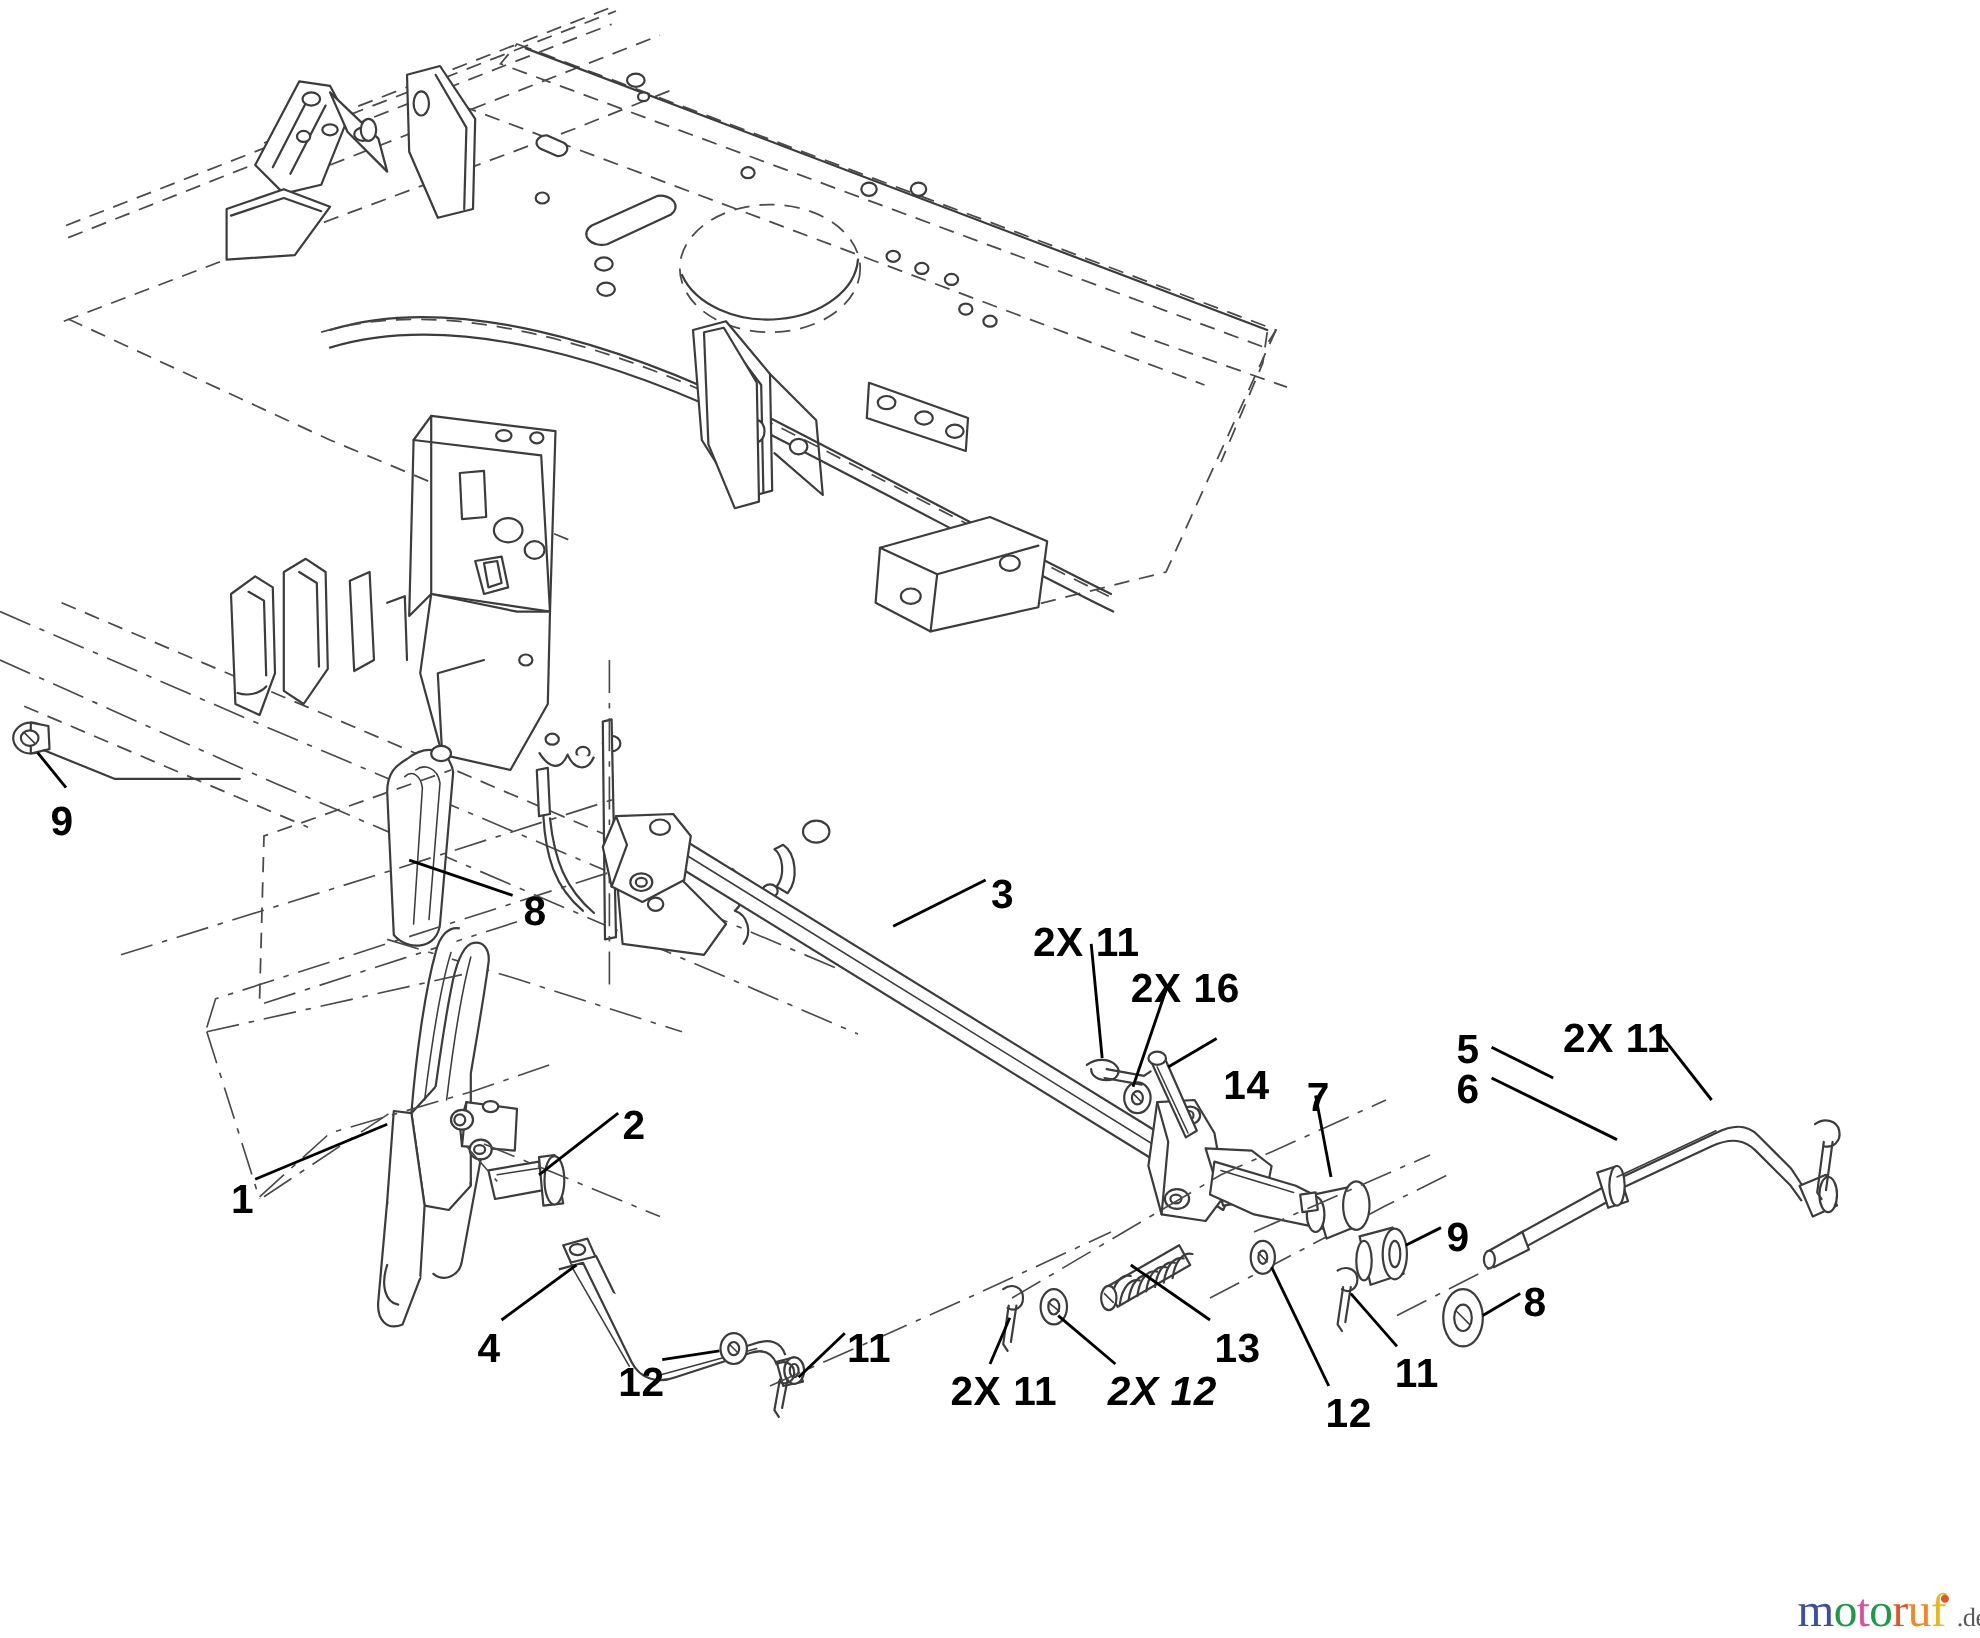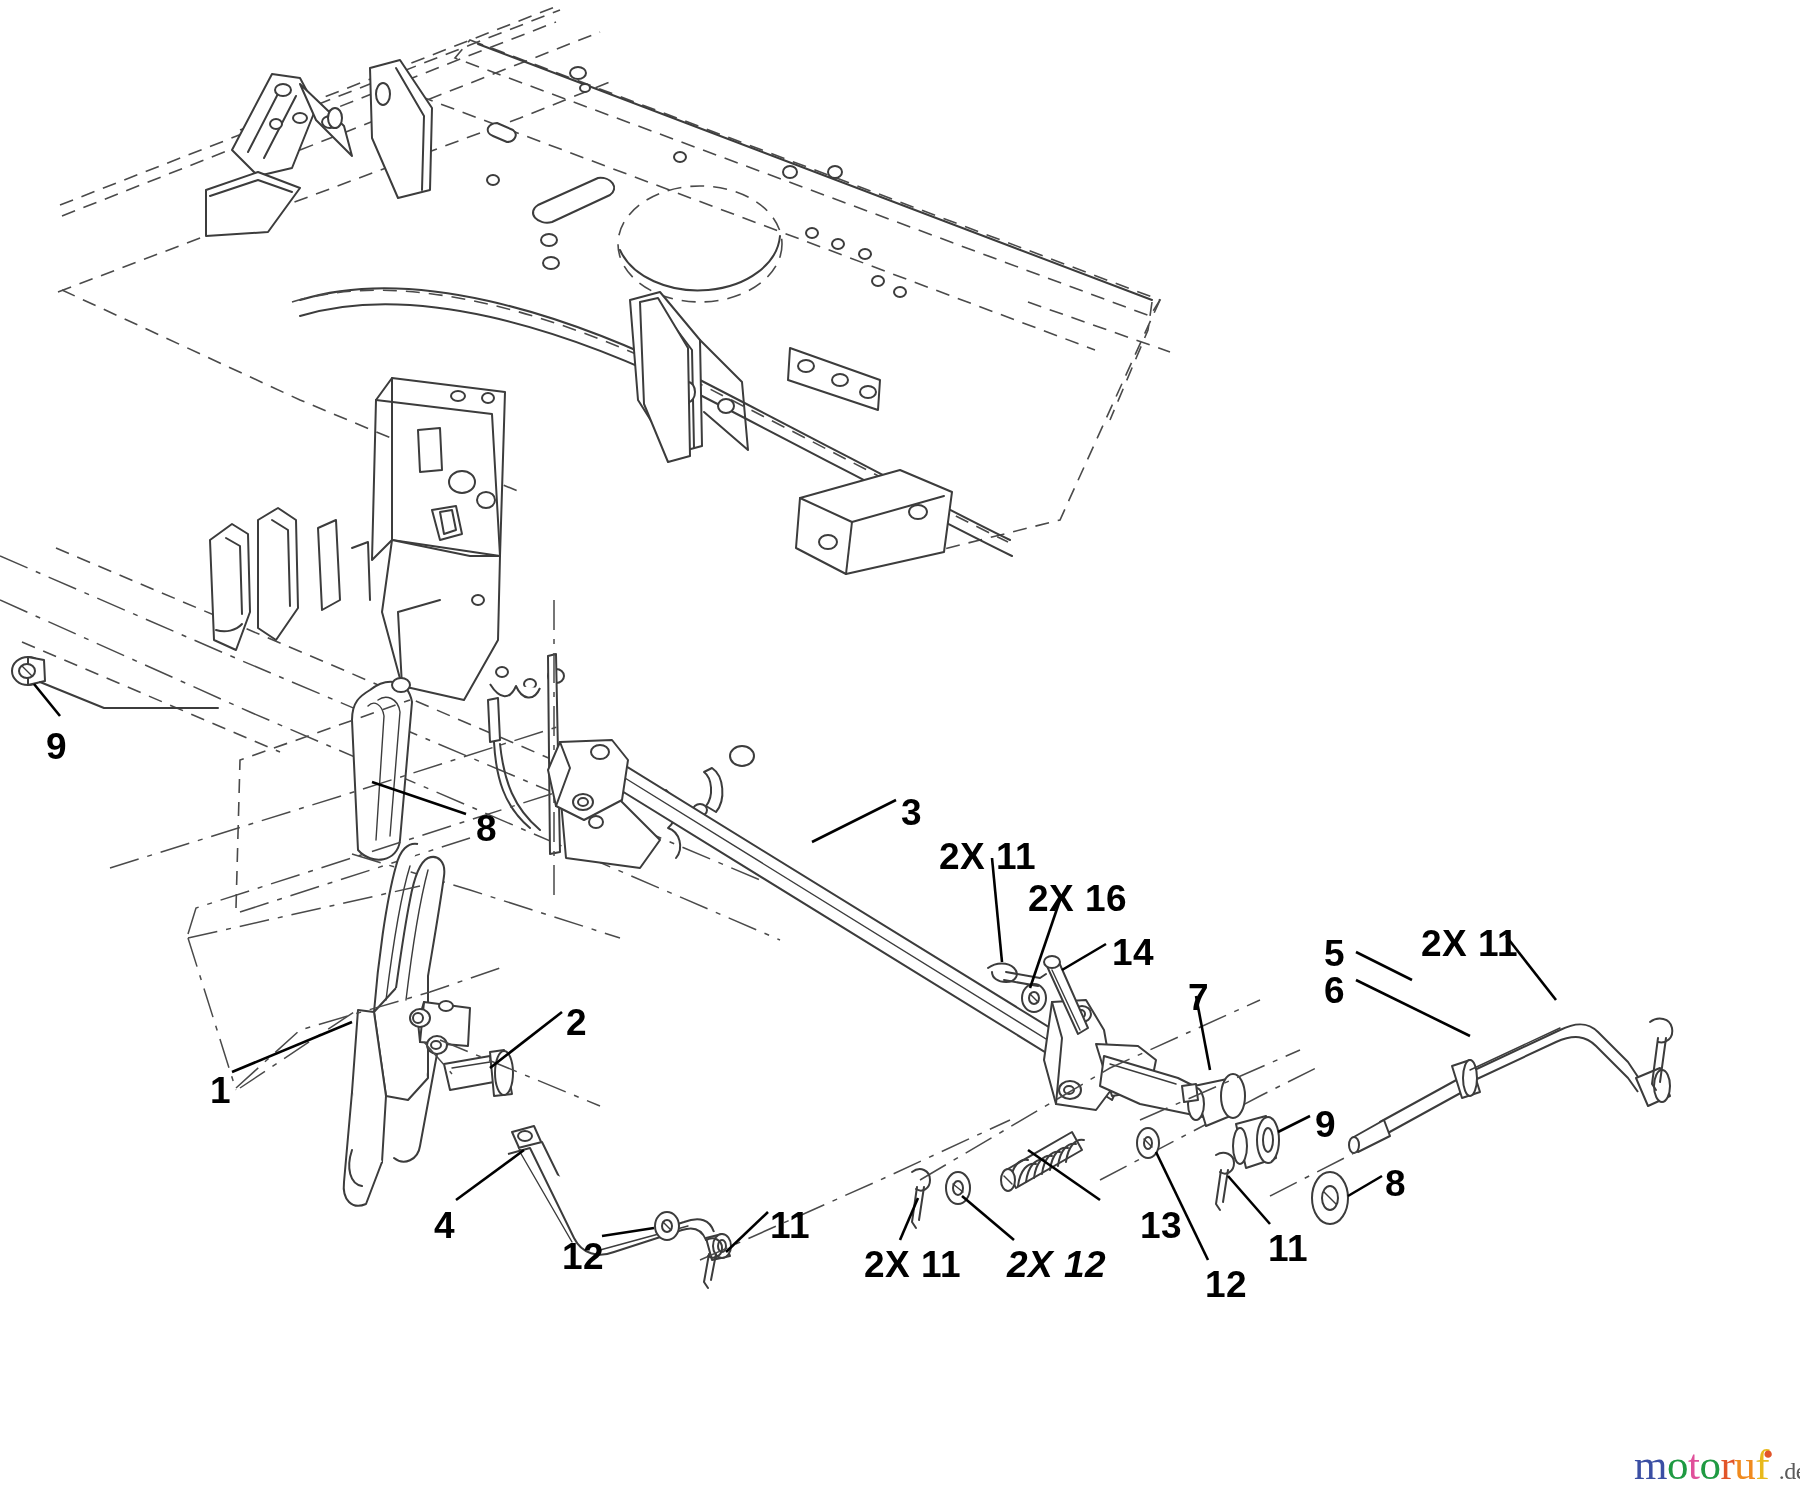--- a/index.html
+++ b/index.html
@@ -407,30 +407,30 @@
       <path class="ld" d="M232,1072 L352,1022"></path>
       <path class="ld" d="M562,1012 L490,1068"></path>
     </g>
   </svg>
 
   <div class="callout" style="left:46px;  top:728px;">9</div>
   <div class="callout" style="left:476px; top:810px;">8</div>
   <div class="callout" style="left:901px; top:794px;">3</div>
   <div class="callout" style="left:939px; top:838px;">2X 11</div>
   <div class="callout" style="left:1028px;top:880px;">2X 16</div>
-  <div class="callout" style="left:1112px;top:934px;">14</div>
+  <div class="callout" style="left:1112px;top:968px;">14</div>
   <div class="callout" style="left:1188px;top:979px;">7</div>
   <div class="callout" style="left:1324px;top:935px;">5</div>
   <div class="callout" style="left:1324px;top:972px;">6</div>
   <div class="callout" style="left:1421px;top:925px;">2X 11</div>
   <div class="callout" style="left:1315px;top:1106px;">9</div>
   <div class="callout" style="left:1385px;top:1165px;">8</div>
   <div class="callout" style="left:1268px;top:1230px;">11</div>
   <div class="callout" style="left:1205px;top:1266px;">12</div>
-  <div class="callout" style="left:1104px;top:1207px;margin-left:36px;">13</div>
+  <div class="callout" style="left:1104px;top:1207px;">13</div>
   <div class="callout" style="left:1007px;top:1246px;font-style:italic;">2X 12</div>
   <div class="callout" style="left:864px; top:1246px;">2X 11</div>
   <div class="callout" style="left:770px; top:1207px;">11</div>
   <div class="callout" style="left:562px; top:1238px;">12</div>
   <div class="callout" style="left:434px; top:1207px;">4</div>
   <div class="callout" style="left:210px; top:1072px;">1</div>
   <div class="callout" style="left:566px; top:1004px;">2</div>
 
   <div class="wm">
     <span class="l1">m</span><span class="l2">o</span><span class="l3">t</span><span class="l4">o</span><span class="l5">r</span><span class="l6">u</span><span class="l7">f</span><span class="dot">●</span><span class="tld">.de</span>

